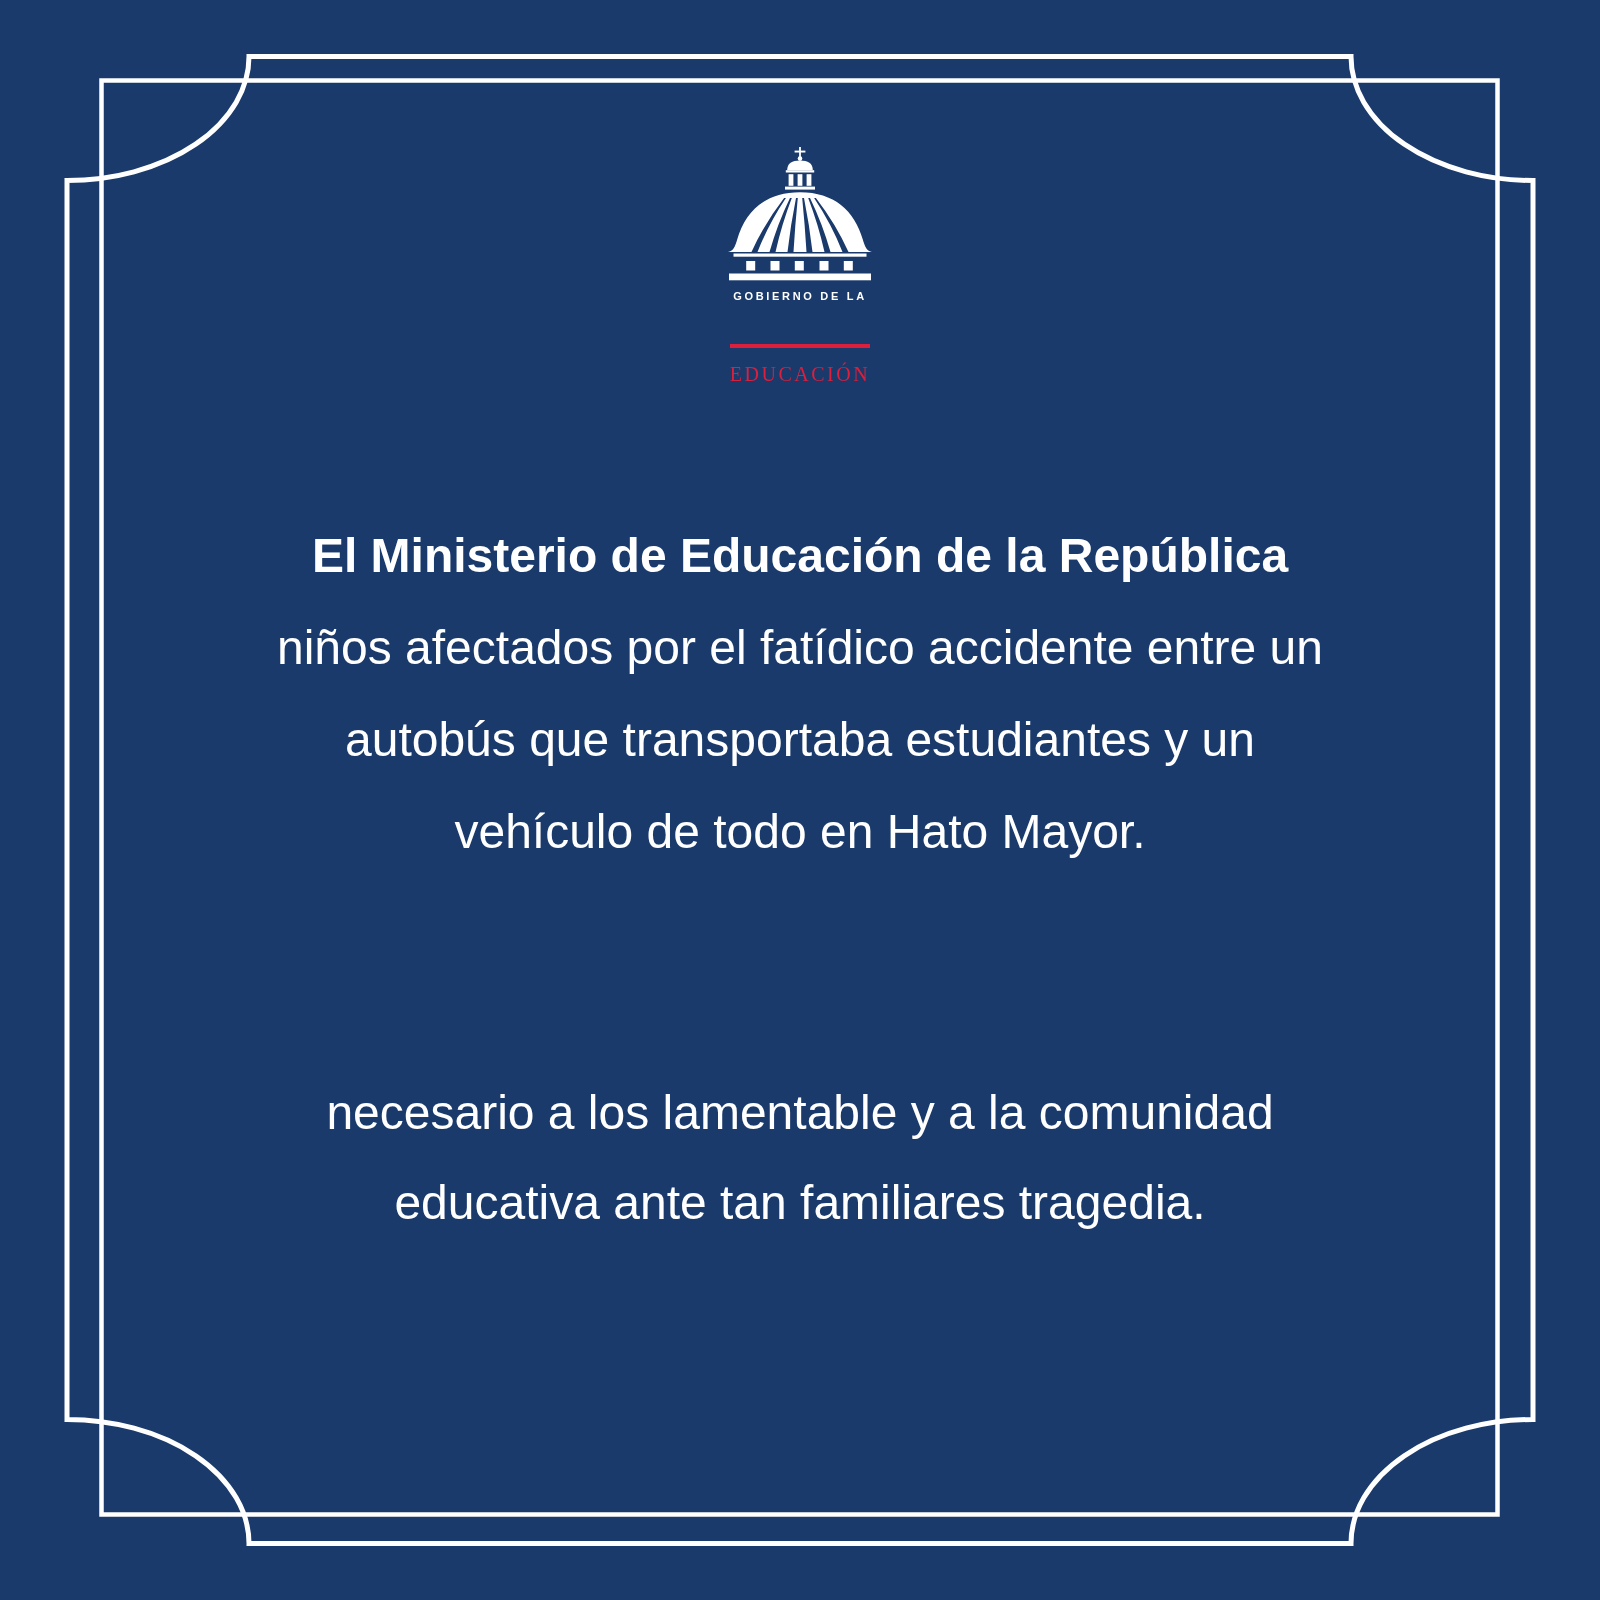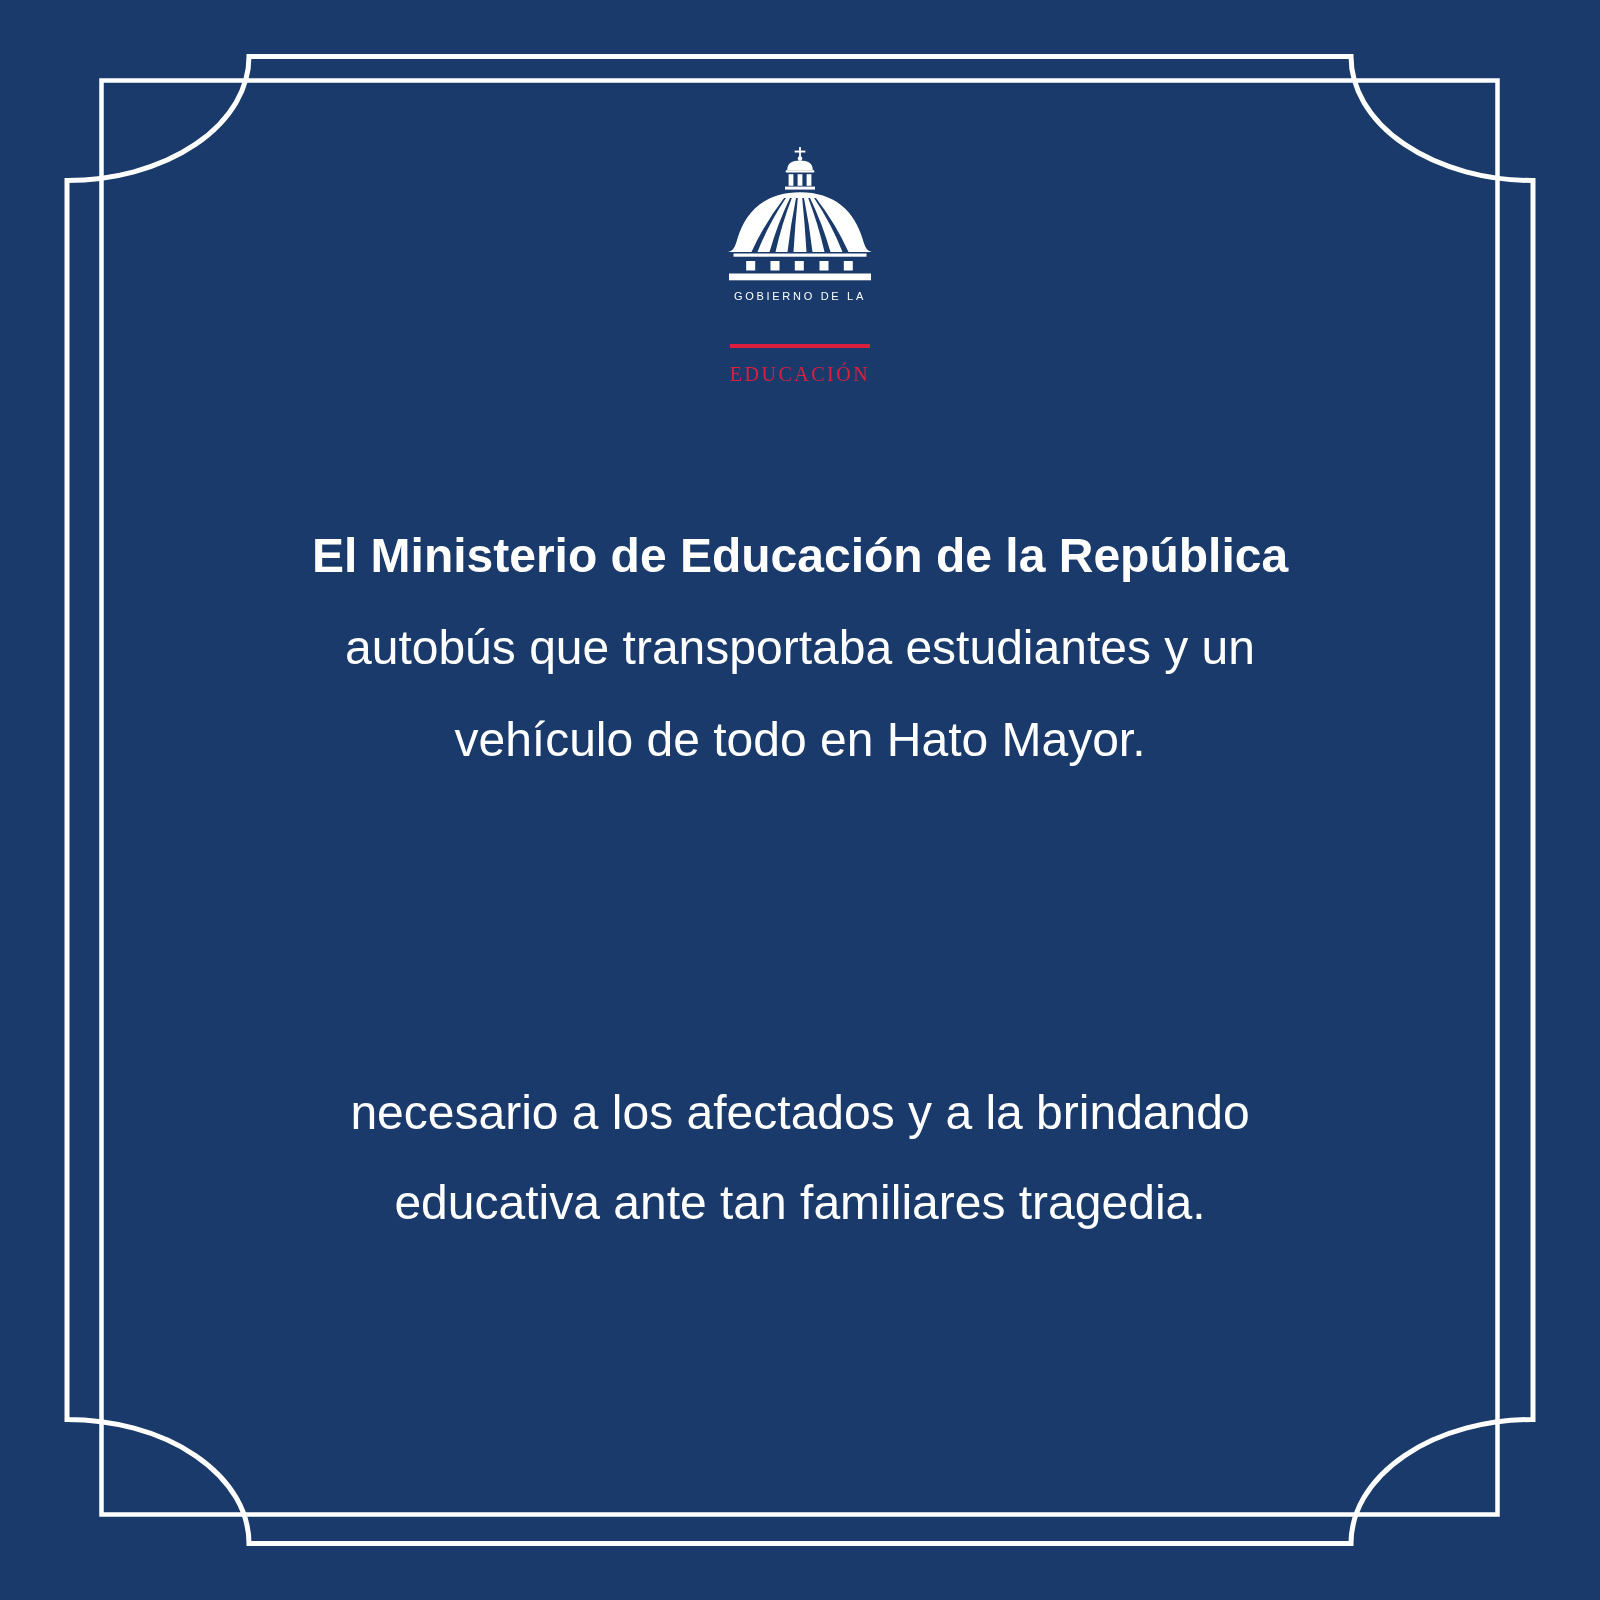--- a/index.html
+++ b/index.html
@@ -16,21 +16,21 @@
     font-family:"Liberation Sans","DejaVu Sans",sans-serif;
   }
   .frame{position:absolute;left:0;top:0;width:1600px;height:1600px;}
 
   
   .logo{position:absolute;left:600px;top:140px;width:400px;height:270px;}
   .dome{position:absolute;left:100px;top:0;width:200px;height:150px;}
   .gov-small{
     position:absolute;left:0;top:150px;width:400px;
     text-align:center;color:var(--white);
-    font-size:11px;font-weight:normal;letter-spacing:2.7px;line-height:13px;
+    font-size:11px;font-weight:bold;letter-spacing:2.7px;line-height:13px;
   }
   .gov-large{
     position:absolute;left:0;top:160px;width:400px;
     text-align:center;color:var(--white);
     font-family:"Liberation Serif","DejaVu Serif",serif;
     font-size:23px;letter-spacing:0.3px;line-height:27px;
   }
   .red-divider{
     position:absolute;left:130px;top:204px;width:140px;height:4.2px;
     background:var(--red);
@@ -100,22 +100,23 @@
       <rect x="29" y="133.5" width="142" height="6.8" fill="#fff"></rect>
     </svg>
 
     <div class="gov-small">GOBIERNO DE LA</div>
     <div class="red-divider"></div>
     <div class="ministry">EDUCACIÓN</div>
   </div>
 
   <div class="para p1">
     <div class="line"><span class="em">El Ministerio de Educación de la República</span></div>
+    <div class="line">niños afectados por el fatídico accidente entre un</div>
     <div class="line">autobús que transportaba estudiantes y un</div>
     <div class="line">vehículo de todo en Hato Mayor.</div>
   </div>
 
   <div class="para p2">
-    <div class="line">necesario a los afectados y a la brindando</div>
+    <div class="line">necesario a los lamentable y a la comunidad</div>
     <div class="line">educativa ante tan familiares tragedia.</div>
   </div>
 
 </div>
 
 </body></html>

